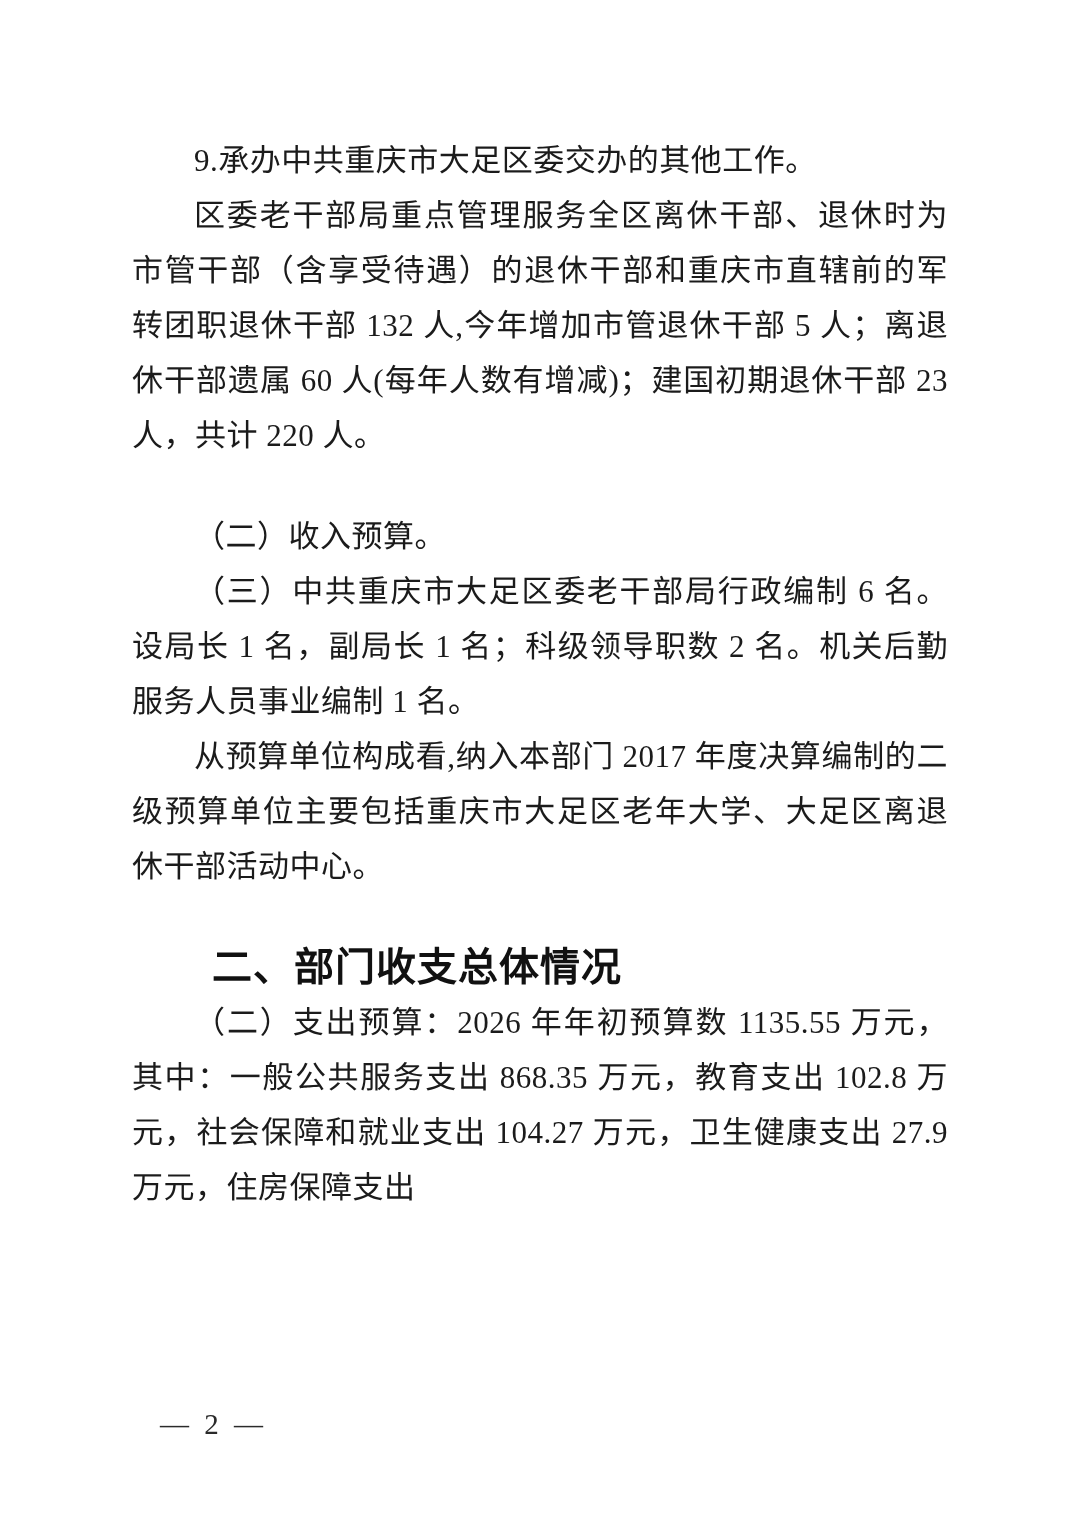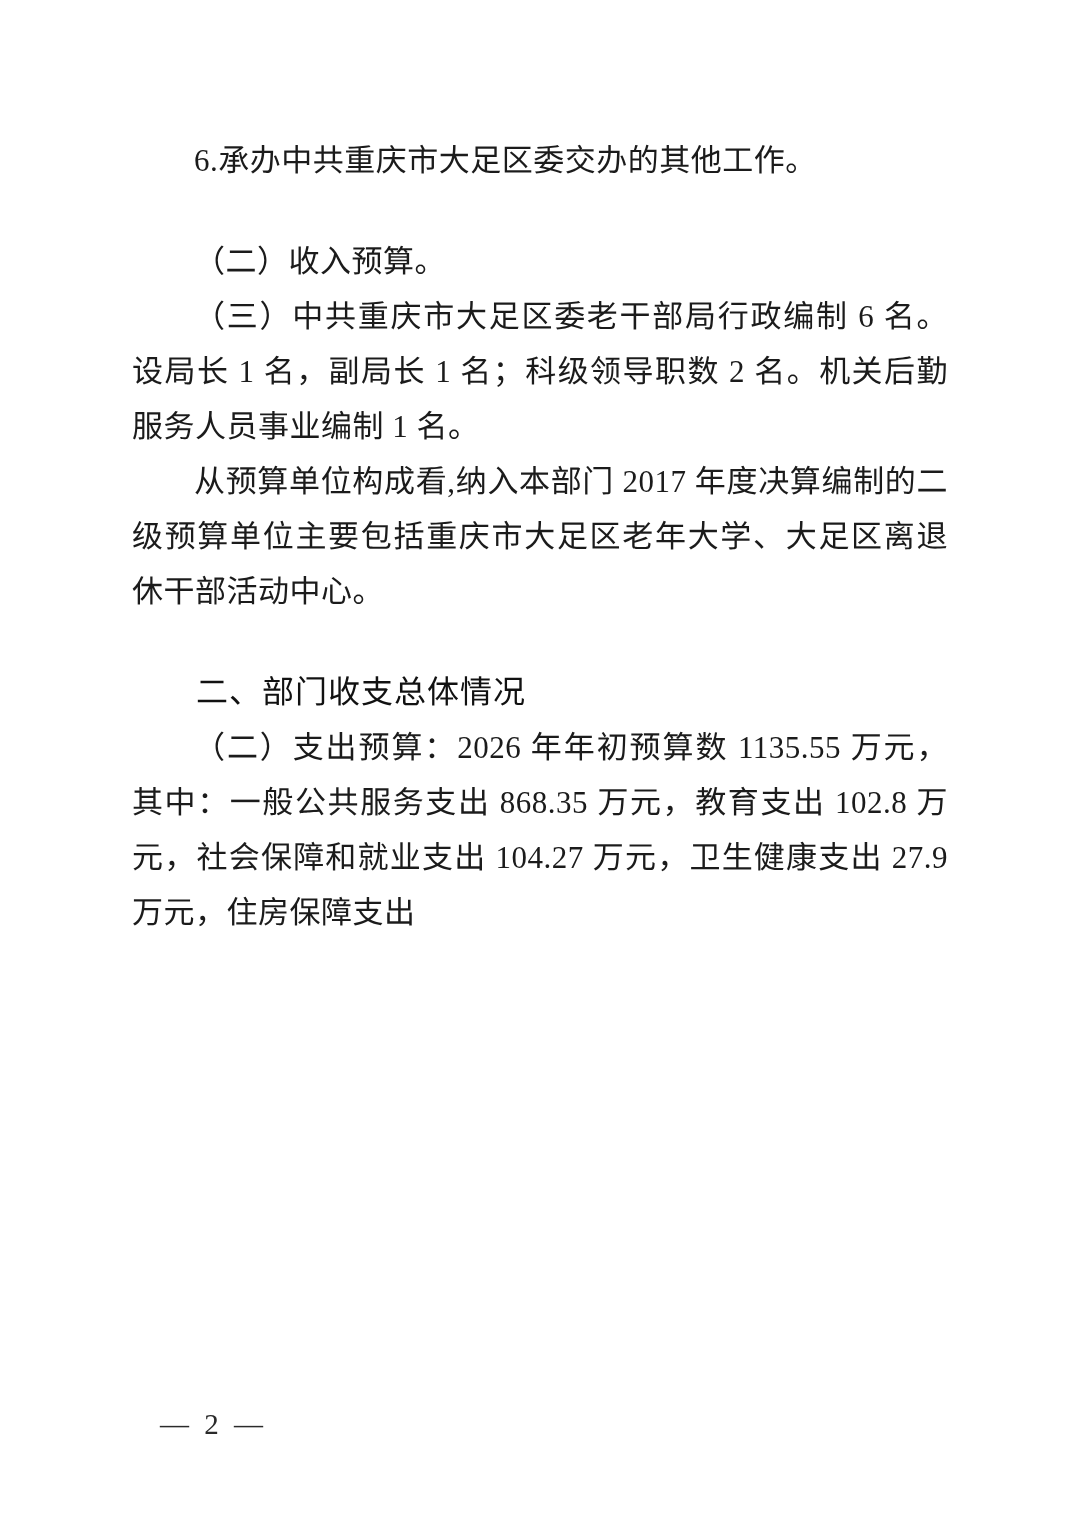--- a/index.html
+++ b/index.html
@@ -33,43 +33,44 @@
     margin: 0;
     text-indent: 2em;
   }
   .gap-above {
     margin-top: 46px;
   }
   .heading {
     margin: 46px 0 0 0;
     text-indent: 2em;
     font-family: "Liberation Sans", "DejaVu Sans", sans-serif;
-    font-weight: 400;
-    font-size: 32px;
+    font-weight: 700;
+    font-size: 40px;
     line-height: 55px;
     color: #111111;
     letter-spacing: 1px;
   }
   .footer {
     position: absolute;
     left: 160px;
     top: 1404px;
     font-family: "Liberation Serif", "DejaVu Serif", serif;
     font-size: 29px;
     line-height: 40px;
     color: #2a2a2a;
     letter-spacing: 4px;
   }
 </style>
 </head>
 <body>
 
 <div class="page">
   <div class="content">
-    <p class="para">6.承办中共重庆市大足区委交办的其他工作。</p>
+    <p class="para">9.承办中共重庆市大足区委交办的其他工作。</p>
+    <p class="para">区委老干部局重点管理服务全区离休干部、退休时为市管干部（含享受待遇）的退休干部和重庆市直辖前的军转团职退休干部 132 人,今年增加市管退休干部 5 人；离退休干部遗属 60 人(每年人数有增减)；建国初期退休干部 23 人，共计 220 人。</p>
     <p class="para gap-above">（二）收入预算。</p>
     <p class="para">（三）中共重庆市大足区委老干部局行政编制 6 名。设局长 1 名，副局长 1 名；科级领导职数 2 名。机关后勤服务人员事业编制 1 名。</p>
     <p class="para">从预算单位构成看,纳入本部门 2017 年度决算编制的二级预算单位主要包括重庆市大足区老年大学、大足区离退休干部活动中心。</p>
     <h2 class="heading">二、部门收支总体情况</h2>
     <p class="para">（二）支出预算：2026 年年初预算数 1135.55 万元，其中：一般公共服务支出 868.35 万元，教育支出 102.8 万元，社会保障和就业支出 104.27 万元，卫生健康支出 27.9 万元，住房保障支出</p>
   </div>
   <div class="footer">— 2 —</div>
 </div>
 
 </body></html>

